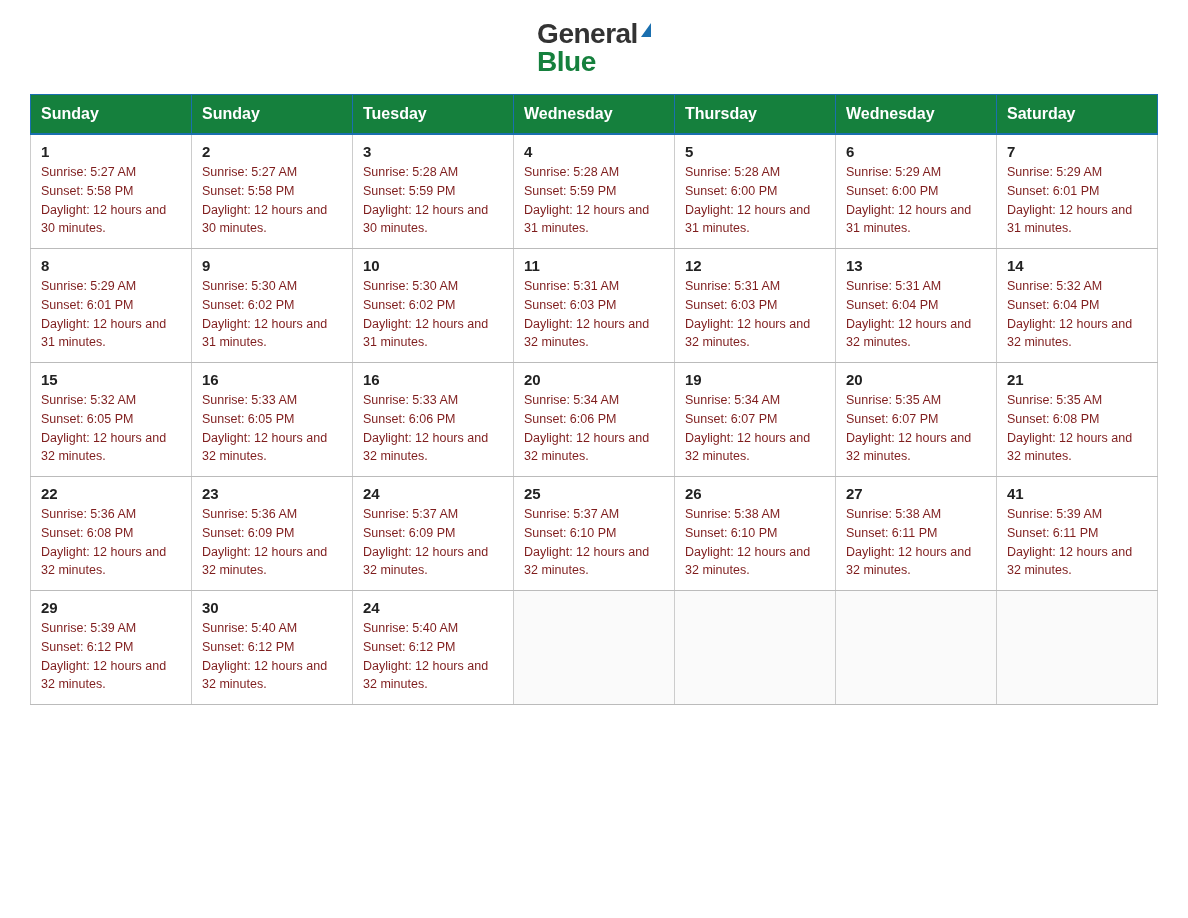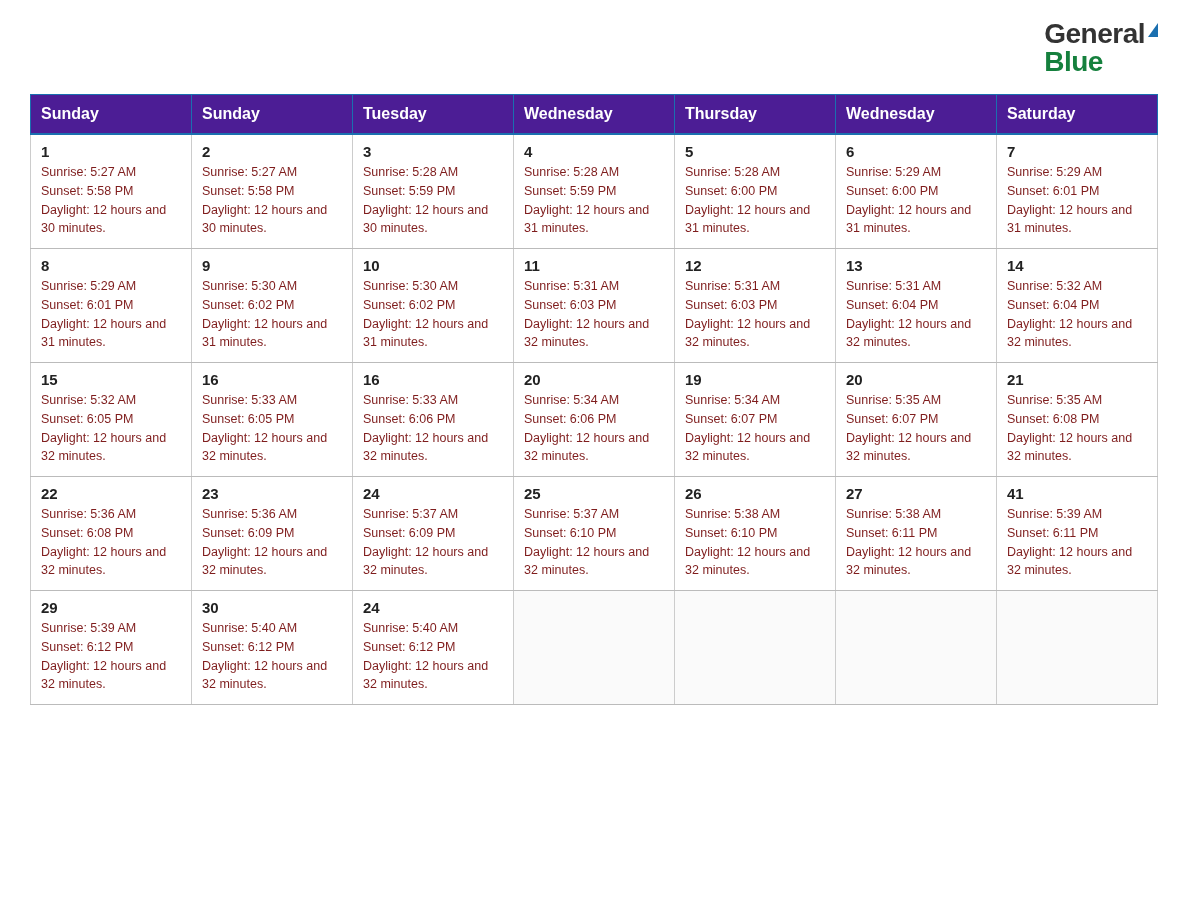--- a/index.html
+++ b/index.html
@@ -5,21 +5,21 @@
     * { box-sizing: border-box; margin: 0; padding: 0; }
     body {
       font-family: Arial, sans-serif;
       background: #fff;
       padding: 20px 30px;
       width: 1188px;
       min-height: 918px;
     }
     .header-area {
       display: flex;
-      justify-content: flex-end;
+      justify-content: center;
       align-items: flex-start;
       margin-bottom: 18px;
     }
     .logo {
       display: flex;
       flex-direction: column;
       align-items: flex-start;
       line-height: 1;
     }
     .logo-general {
@@ -59,21 +59,21 @@
       font-size: 22px;
       color: #444;
       margin-top: 4px;
     }
     .calendar-table {
       width: 100%;
       border-collapse: collapse;
       table-layout: fixed;
     }
     .calendar-table thead tr th {
-      background-color: #4c1d95;
+      background-color: #15803d;
       color: #fff;
       font-size: 16px;
       font-weight: bold;
       padding: 10px 10px;
       text-align: left;
       border: 1px solid #1a6faf;
     }
     .calendar-table tbody tr td {
       vertical-align: top;
       padding: 8px 10px 10px 10px;

